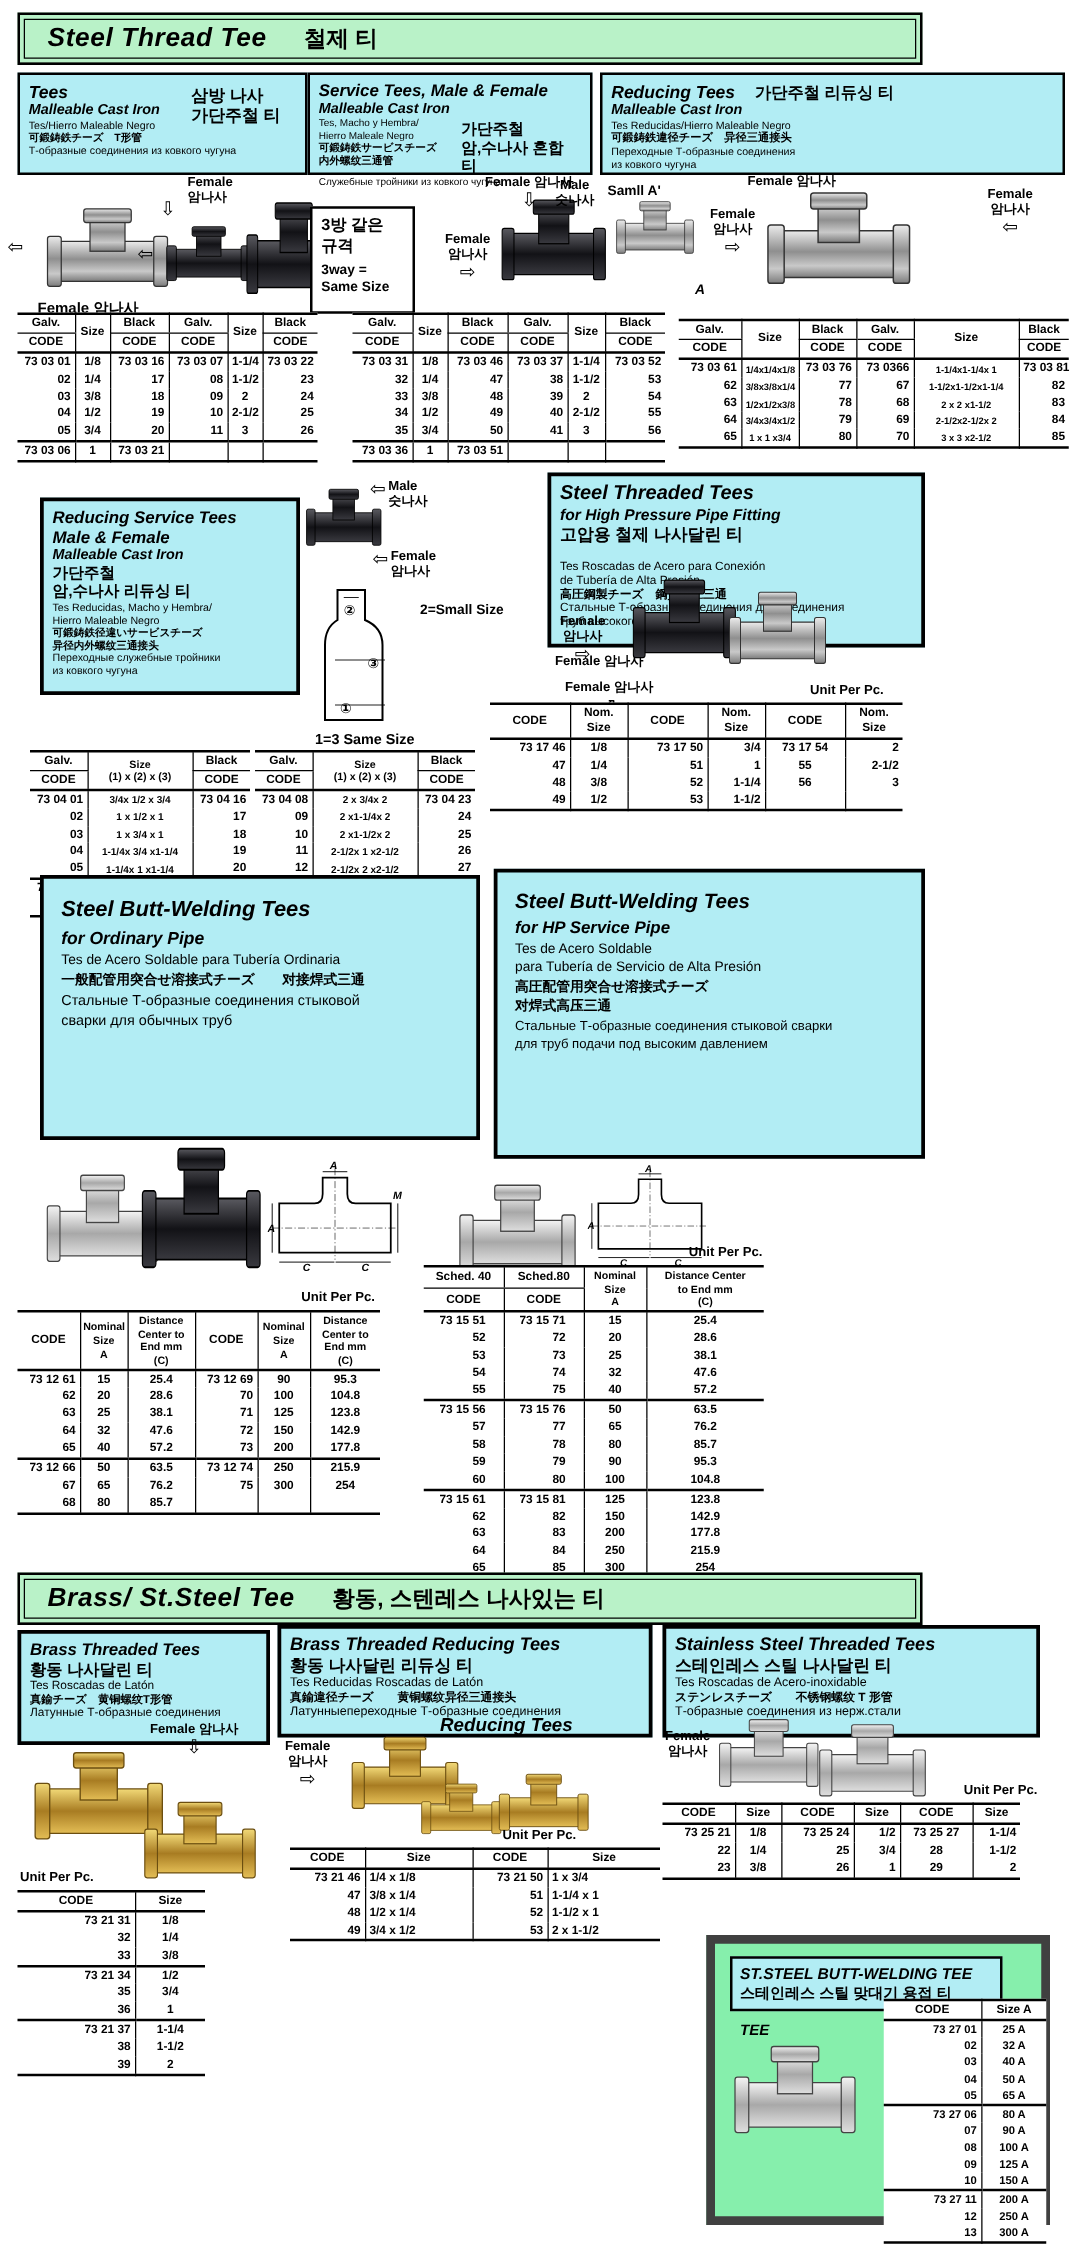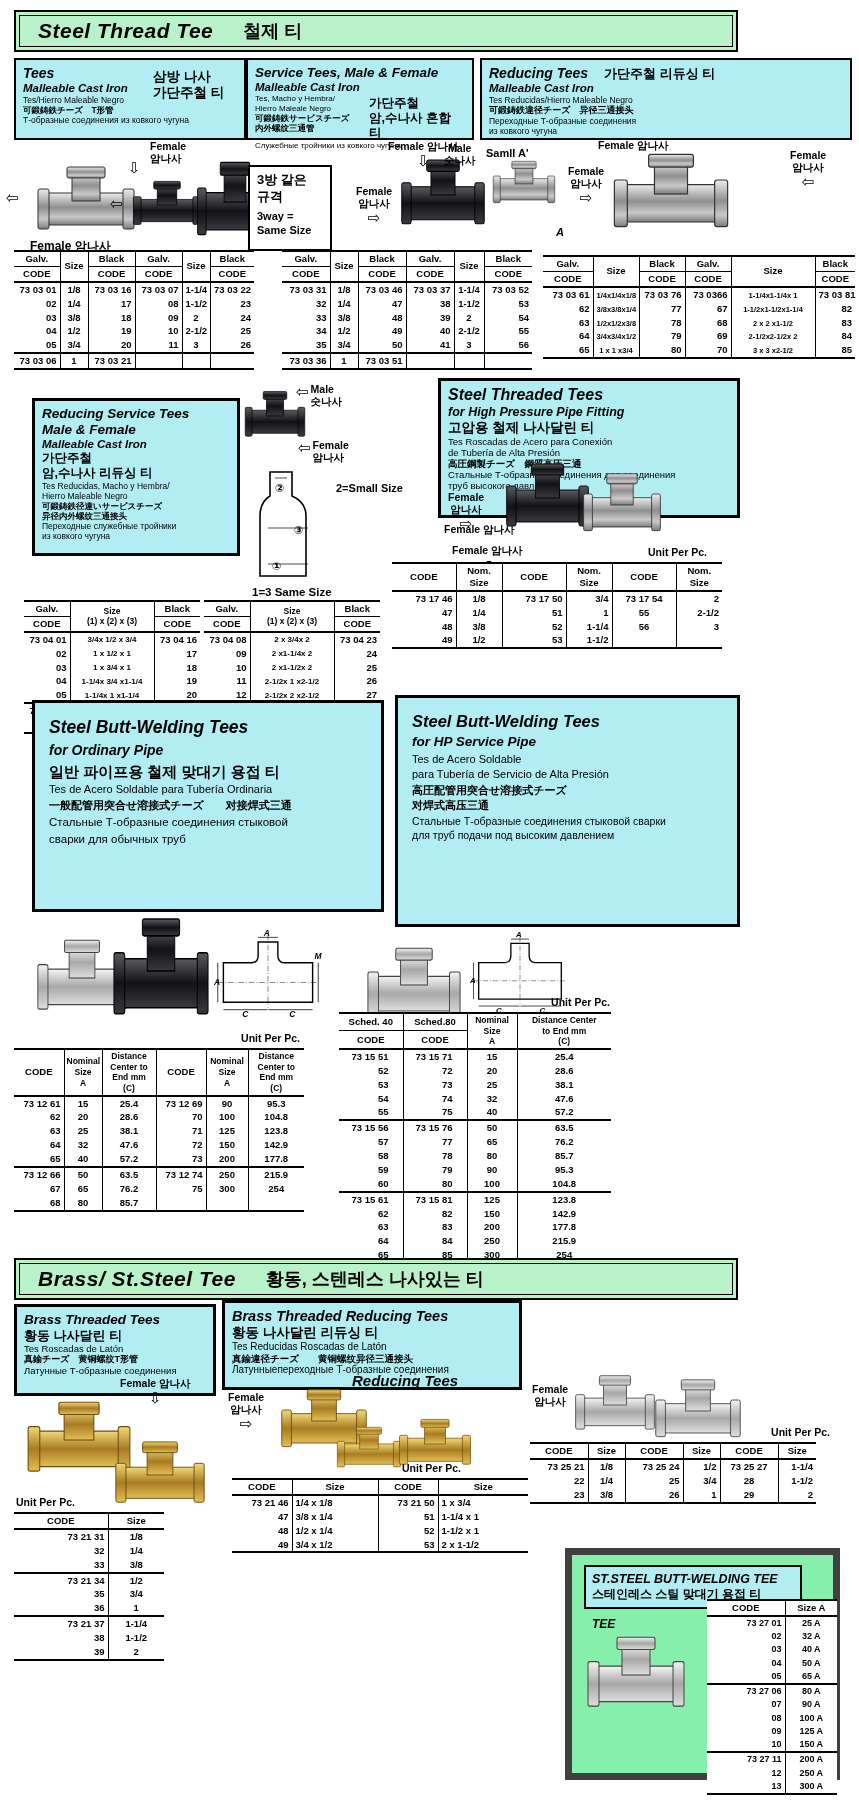--- a/index.html
+++ b/index.html
@@ -487,21 +487,21 @@
     <span>2=Small Size</span>
   </div>
   <div class="flabel abs" style="left:252px;top:586px;font-size:11.5px">
     <span>1=3 Same Size</span>
   </div>
 
   <div class="ibox ibox3 abs" style="left:438px;top:378px;width:302px;height:140px">
     <span class="bt" style="font-size:16px">Steel Threaded Tees</span>
     <span class="bt" style="font-size:12.5px">for High Pressure Pipe Fitting</span>
     <span class="bk" style="font-size:13.5px">고압용 철제 나사달린 티</span>
-    <span class="bs" style="font-size:9.5px;margin-top:0">Tes Roscadas de Acero para Conexión</span>
+    <span class="bs" style="font-size:9.5px;margin-top:12px">Tes Roscadas de Acero para Conexión</span>
     <span class="bs" style="font-size:9.5px">de Tubería de Alta Presión</span>
     <span class="bk" style="font-size:9.5px">高圧鋼製チーズ　鋼質高圧三通</span>
     <span class="bs" style="font-size:9.5px">Стальные Т-образные соединения для соединения</span>
     <span class="bs" style="font-size:9.5px">труб высокого давления</span>
   </div>
 
   <div class="flabel abs" style="left:444px;top:524px;white-space:nowrap">
     <span style="display:inline">Female</span>
     <span style="display:inline">암나사</span>
   </div>
@@ -693,21 +693,20 @@
           <td>3 x   2  x   3</td>
           <td>73 04 28</td>
         </tr>
       </tbody>
   </table>
 
 
   <div class="ibox ibox3 abs" style="left:32px;top:700px;width:352px;height:212px;padding:12px 14px;line-height:1.45">
     <span class="bt" style="font-size:17.5px">Steel Butt-Welding Tees</span>
     <span class="bt" style="font-size:14px">for Ordinary Pipe</span>
-    <span class="bk" style="font-size:15px">일반 파이프용 철제 맞대기 용접 티</span>
     <span class="bs" style="font-size:11px">Tes de Acero Soldable para Tubería Ordinaria</span>
     <span class="bk" style="font-size:11px">一般配管用突合せ溶接式チーズ　　对接焊式三通</span>
     <span class="bs" style="font-size:11.5px">Стальные Т-образные соединения стыковой</span>
     <span class="bs" style="font-size:11.5px">сварки для обычных труб</span>
   </div>
 
   <div class="ibox ibox3 abs" style="left:395px;top:695px;width:345px;height:232px;padding:12px 14px;line-height:1.4">
     <span class="bt" style="font-size:16.5px">Steel Butt-Welding Tees</span>
     <span class="bt" style="font-size:13.5px">for HP Service Pipe</span>
     <span class="bs" style="font-size:11px">Tes de Acero Soldable</span>
@@ -997,20 +996,27 @@
   </div>
 
   <div class="ibox ibox3 abs" style="left:222px;top:1300px;width:300px;height:90px">
     <span class="bt" style="font-size:14.5px">Brass Threaded Reducing  Tees</span>
     <span class="bk" style="font-size:13.5px">황동 나사달린 리듀싱 티</span>
     <span class="bs" style="font-size:10px">Tes Reducidas Roscadas de Latón</span>
     <span class="bk" style="font-size:9.5px">真鍮違径チーズ　　黄铜螺纹异径三通接头</span>
     <span class="bs" style="font-size:10px">Латунныепереходные Т-образные соединения</span>
   </div>
 
+  <div class="ibox ibox3 abs" style="left:530px;top:1300px;width:302px;height:90px">
+    <span class="bt" style="font-size:14.5px">Stainless Steel Threaded  Tees</span>
+    <span class="bk" style="font-size:13.5px">스테인레스 스틸 나사달린 티</span>
+    <span class="bs" style="font-size:10px">Tes Roscadas de Acero-inoxidable</span>
+    <span class="bk" style="font-size:9.5px">ステンレスチーズ　　不锈钢螺纹 T 形管</span>
+    <span class="bs" style="font-size:10px">Т-образные соединения из нерж.стали</span>
+  </div>
 
   <svg class="abs" style="left:26px;top:1400px" width="106" height="80" viewBox="0 0 100 72" preserveAspectRatio="none">
       <use href="#teeShape" fill="url(#gBrass)" stroke="#6b4e10" stroke-width="1"></use>
     </svg>
   <div class="flabel abs" style="left:120px;top:1378px;white-space:nowrap">
     <span style="display:inline">Female</span>
     <span style="display:inline">암나사</span>
     <span class="arr">⇩</span>
   </div>
   <svg class="abs" style="left:114px;top:1440px" width="92" height="70" viewBox="0 0 100 72" preserveAspectRatio="none">

